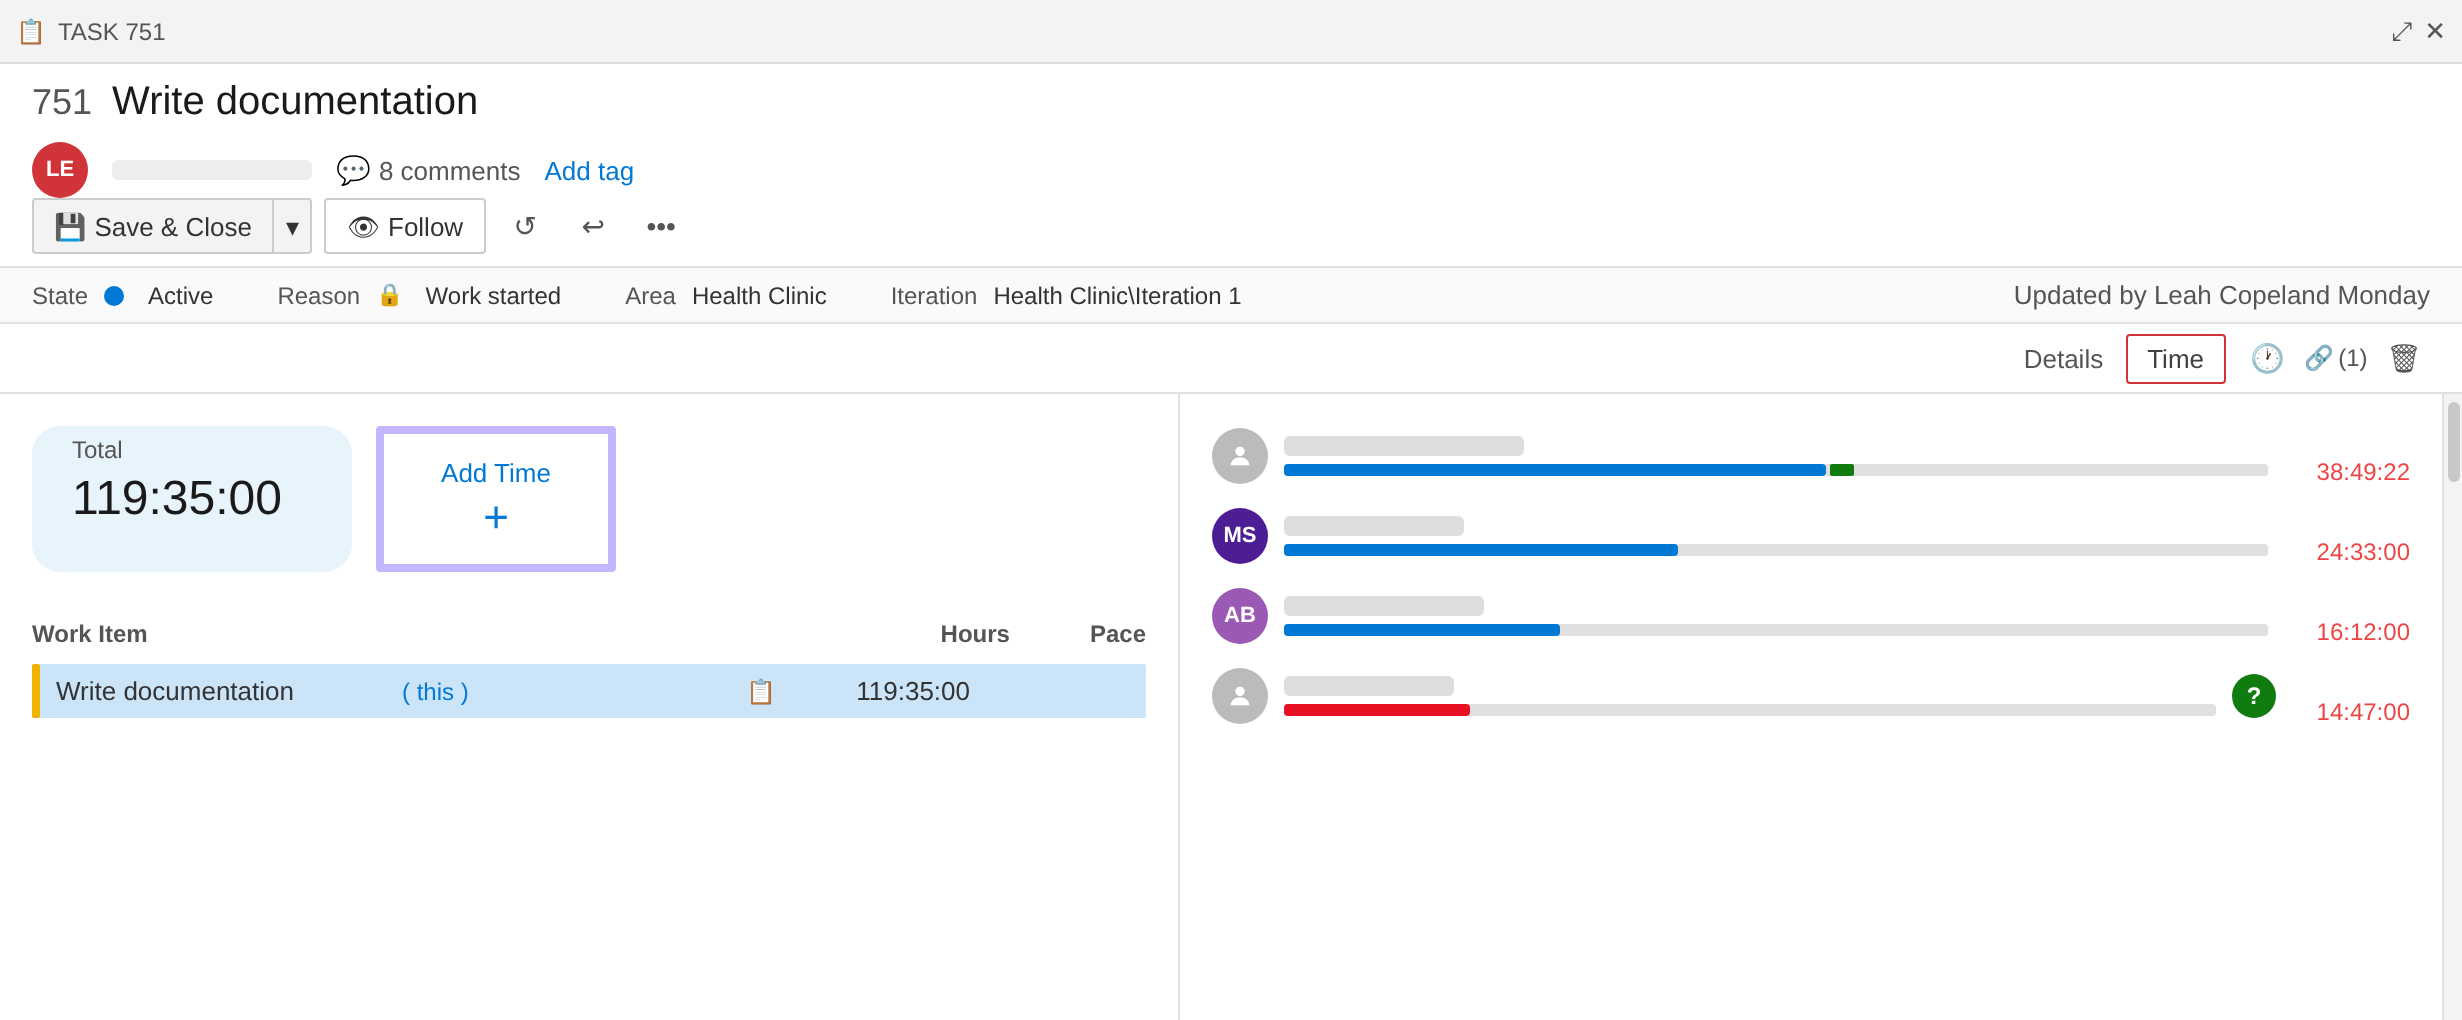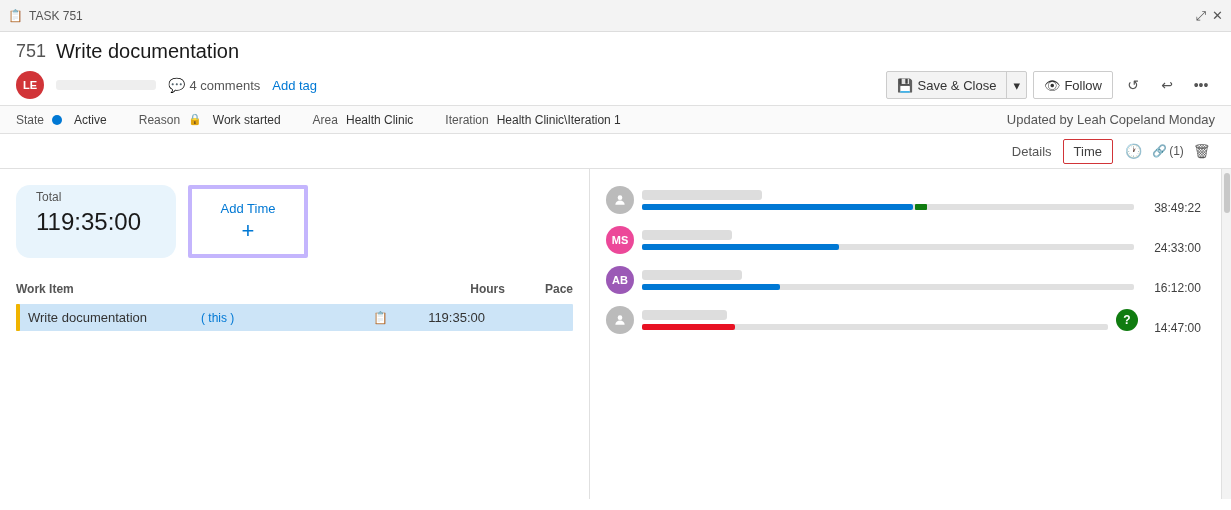--- a/index.html
+++ b/index.html
@@ -22,20 +22,21 @@
       border-bottom: 1px solid #e0e0e0;
     }
     .page-title-row {
       display: flex; align-items: center; gap: 10px; margin-bottom: 8px;
     }
     .task-number { font-size: 18px; color: #555; }
     .task-title { font-size: 20px; font-weight: 400; color: #1a1a1a; }
     .toolbar-row {
       display: flex; justify-content: space-between;
       padding-bottom: 6px;
+      flex-direction: column;
     }
     .toolbar-left { display: flex; align-items: center; gap: 12px; }
     .avatar { width: 28px; height: 28px; border-radius: 50%; background: #d13438; color: #fff; display: flex; align-items: center; justify-content: center; font-size: 11px; font-weight: bold; }
     .user-name { color: #aaa; font-size: 12px; width: 100px; background: #eee; height: 10px; border-radius: 3px; }
     .comments-btn { display: flex; align-items: center; gap: 4px; color: #555; cursor: pointer; font-size: 13px; }
     .add-tag-btn { color: #0078d4; cursor: pointer; font-size: 13px; }
     .toolbar-right { display: flex; align-items: center; gap: 6px; }
     .save-close-btn {
       display: flex; align-items: center;
       background: #f3f3f3; border: 1px solid #ccc; border-radius: 2px;
@@ -121,29 +122,29 @@
     .wi-row-right { display: flex; gap: 40px; align-items: center; }
     .wi-hours { font-size: 13px; font-weight: 500; }
 
     
     .team-section { }
     .team-label { font-size: 12px; color: #555; font-weight: 600; margin-bottom: 8px; }
 
     .team-member { display: flex; align-items: center; gap: 8px; margin-bottom: 10px; }
     .member-avatar { width: 28px; height: 28px; border-radius: 50%; display: flex; align-items: center; justify-content: center; font-size: 11px; font-weight: bold; color: #fff; flex-shrink: 0; }
     .member-avatar.grey { background: #bbb; }
-    .member-avatar.ms { background: #ec4899; }
+    .member-avatar.ms { background: #4c1d95; }
     .member-avatar.ab { background: #9B59B6; }
     .member-info { flex: 1; }
     .member-name-bar { height: 10px; background: #ddd; border-radius: 3px; margin-bottom: 4px; }
     .member-progress-container { display: flex; align-items: center; gap: 2px; }
     .progress-bar-bg { flex: 1; height: 6px; background: #e0e0e0; border-radius: 2px; overflow: visible; display: flex; align-items: center; }
     .progress-bar-fill { height: 6px; background: #0078d4; border-radius: 2px; }
     .progress-bar-green { height: 6px; width: 12px; background: #107c10; margin-left: 2px; border-radius: 1px; }
-    .member-time { font-size: 12px; color: #404040; flex-shrink: 0; margin-left: 8px; min-width: 55px; text-align: center; margin-top: 16px; }
+    .member-time { font-size: 12px; color: #ef4444; flex-shrink: 0; margin-left: 8px; min-width: 55px; text-align: right; margin-top: 16px; }
 
     
     .content-area {
       display: flex; height: calc(510px - 32px - 50px - 32px - 33px - 33px);
     }
     .scroll-indicator { width: 10px; background: #f3f3f3; border-left: 1px solid #e0e0e0; }
     .scroll-thumb { width: 6px; height: 40px; background: #c8c8c8; border-radius: 3px; margin: 4px auto; }
   </style>
 </head>
 <body>
@@ -163,21 +164,21 @@
   <div class="page-title-row">
     <span class="task-number">751</span>
     <span class="task-title">Write documentation</span>
   </div>
   <div class="toolbar-row">
     <div class="toolbar-left">
       <div class="avatar">LE</div>
       <div class="user-name"></div>
       <div class="comments-btn">
         <span style="font-size:14px;">💬</span>
-        <span>4 comments</span>
+        <span>8 comments</span>
       </div>
       <div class="add-tag-btn">Add tag</div>
     </div>
     <div class="toolbar-right">
       <div class="save-close-btn">
         <div class="save-close-main">
           <span>💾</span>
           <span>Save &amp; Close</span>
         </div>
         <div class="save-close-arrow">

